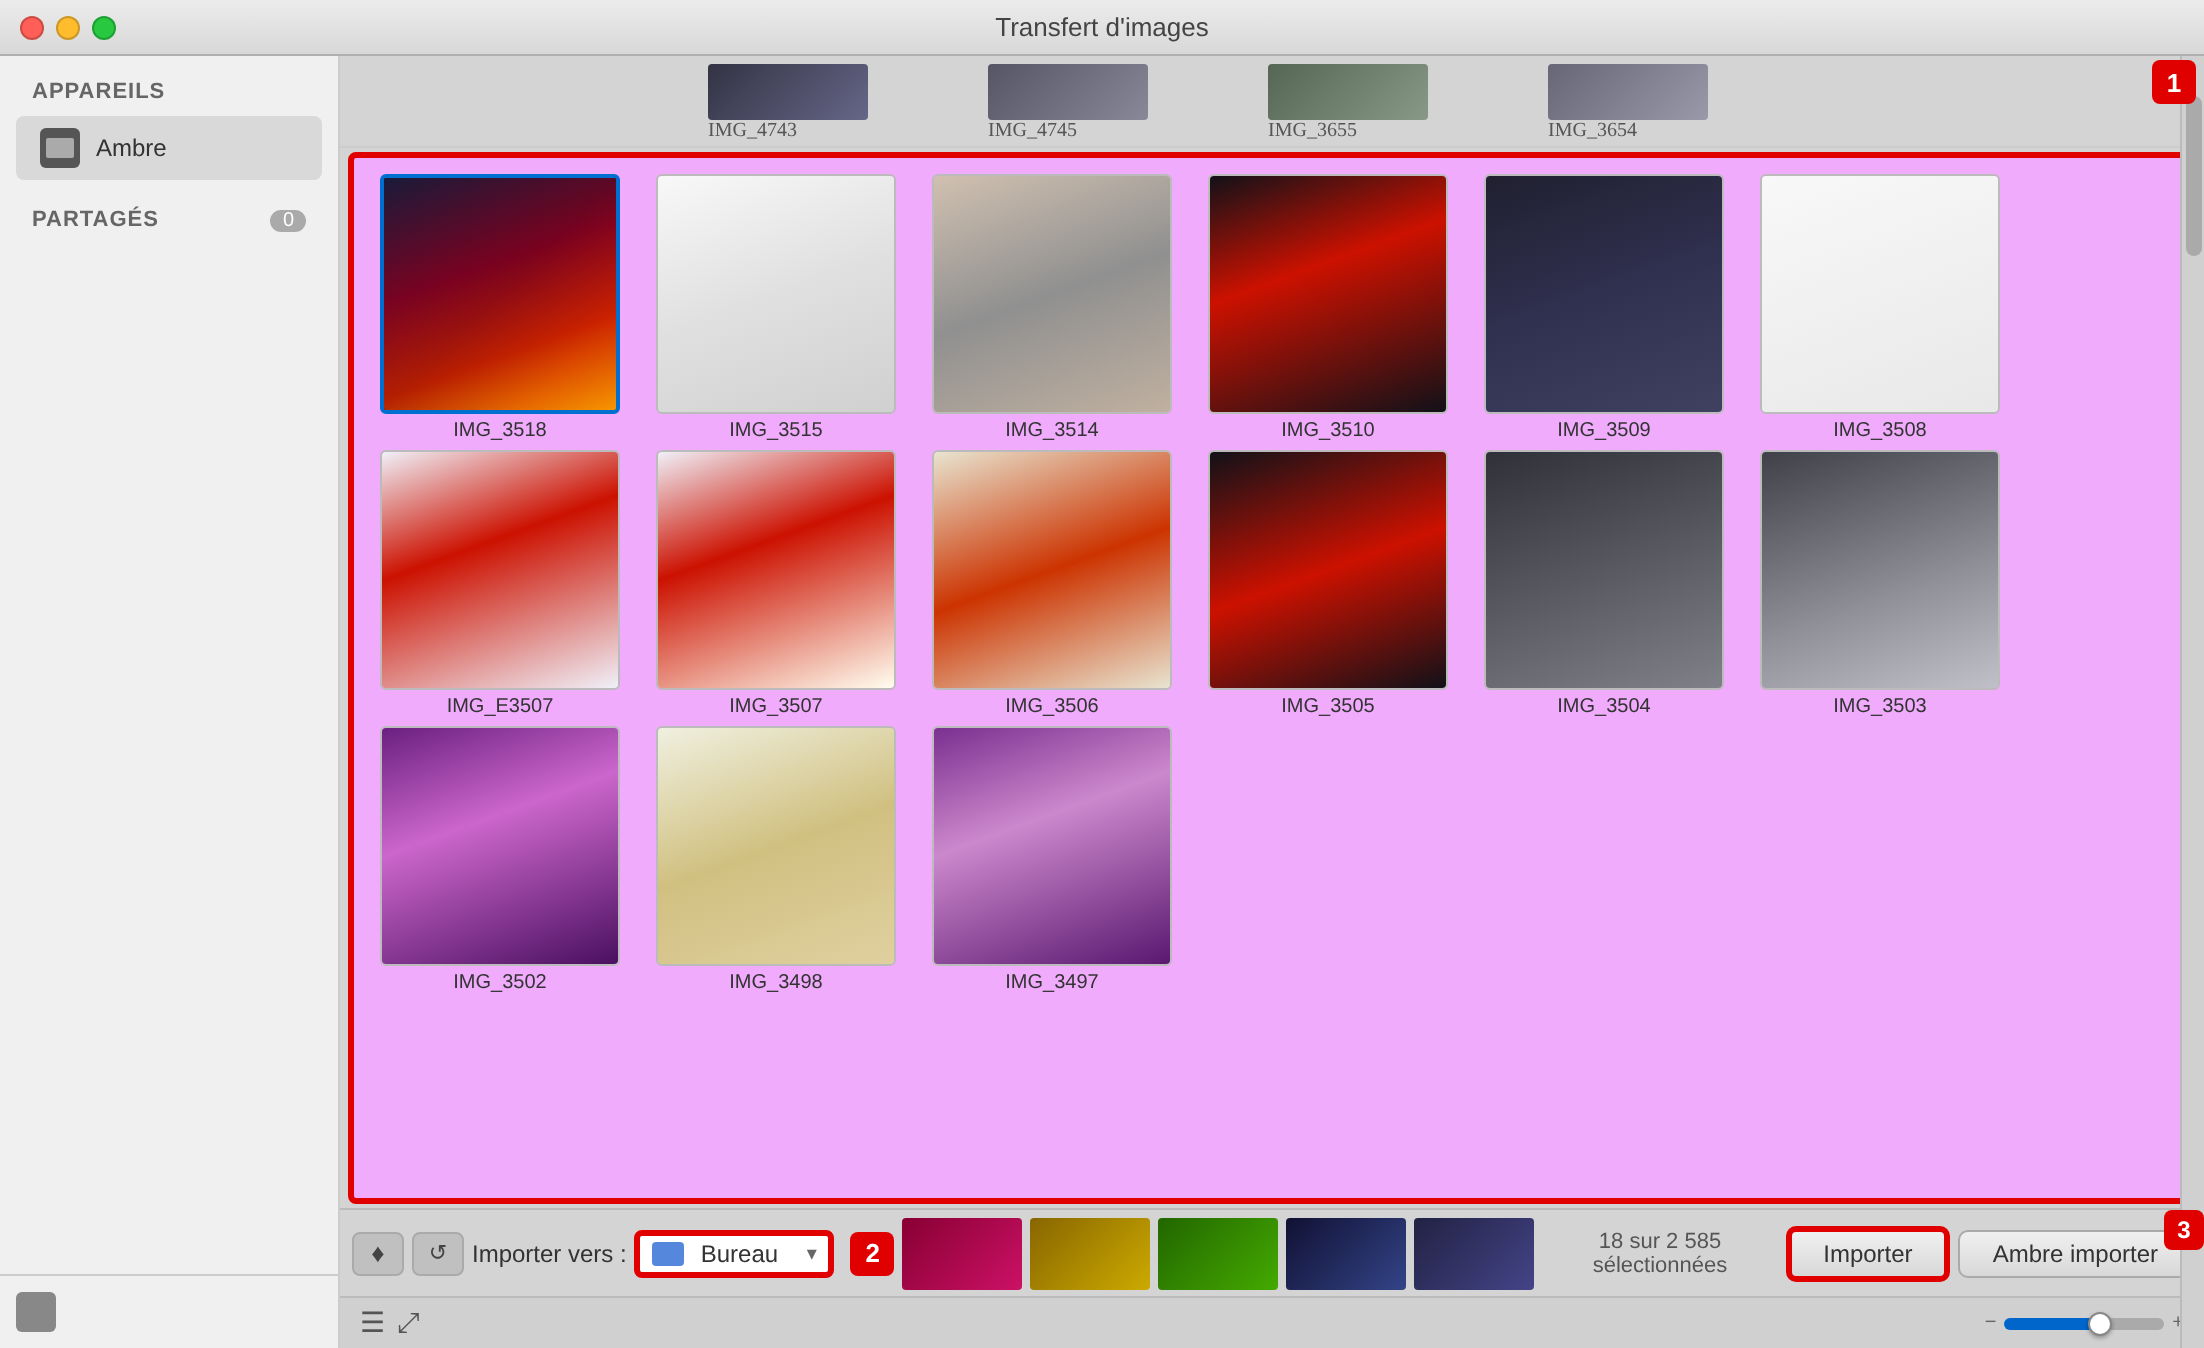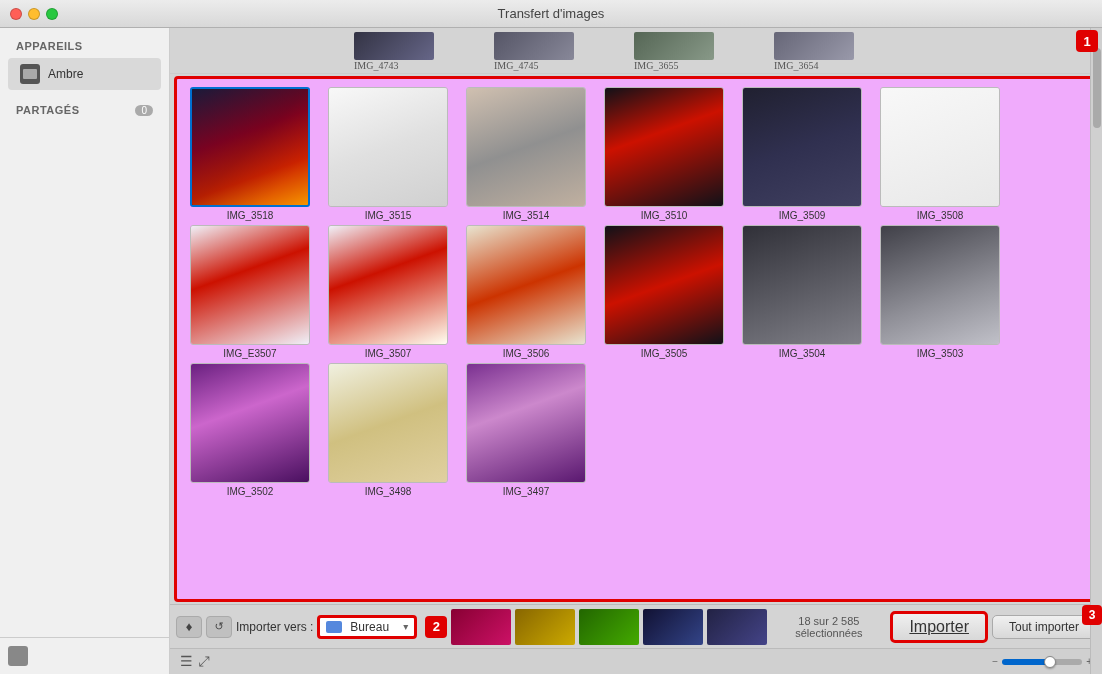--- a/index.html
+++ b/index.html
@@ -302,25 +302,24 @@
       color: #555;
       flex: 1;
       text-align: center;
     }
 
     .btn-import {
       background: linear-gradient(to bottom, #f0f0f0, #d8d8d8);
       border: 1px solid #aaa;
       border-radius: 5px;
       padding: 4px 16px;
-      font-size: 16px;
+      font-size: 12px;
       cursor: pointer;
       border: 3px solid #e00000;
       color: #333;
-      text-decoration: underline;
     }
     .btn-import-all {
       background: linear-gradient(to bottom, #f0f0f0, #d8d8d8);
       border: 1px solid #aaa;
       border-radius: 5px;
       padding: 4px 16px;
       font-size: 12px;
       cursor: pointer;
       color: #333;
     }
@@ -591,21 +590,21 @@
         <div class="bottom-mini-thumb bottom-mini-3"></div>
         <div class="bottom-mini-thumb bottom-mini-4"></div>
         <div class="bottom-mini-thumb bottom-mini-5"></div>
       </div>
 
       <span class="counter-label">18 sur 2 585 sélectionnées</span>
 
       <button class="btn-import">Importer</button>
 
       <div style="display:flex; align-items:center; gap:4px; position:relative;">
-        <button class="btn-import-all">Tout importer</button>
+        <button class="btn-import-all">Ambre importer</button>
 
         <div class="annotation-badge" style="position:absolute; top:-10px; right:-6px; width:20px; height:20px; font-size:12px;">3</div>
       </div>
     </div>
 
     <div class="toolbar-row" style="position:relative;">
       <div class="view-icons">
         <span class="view-icon">☰</span>
         <span class="view-icon">⤢</span>
       </div>

